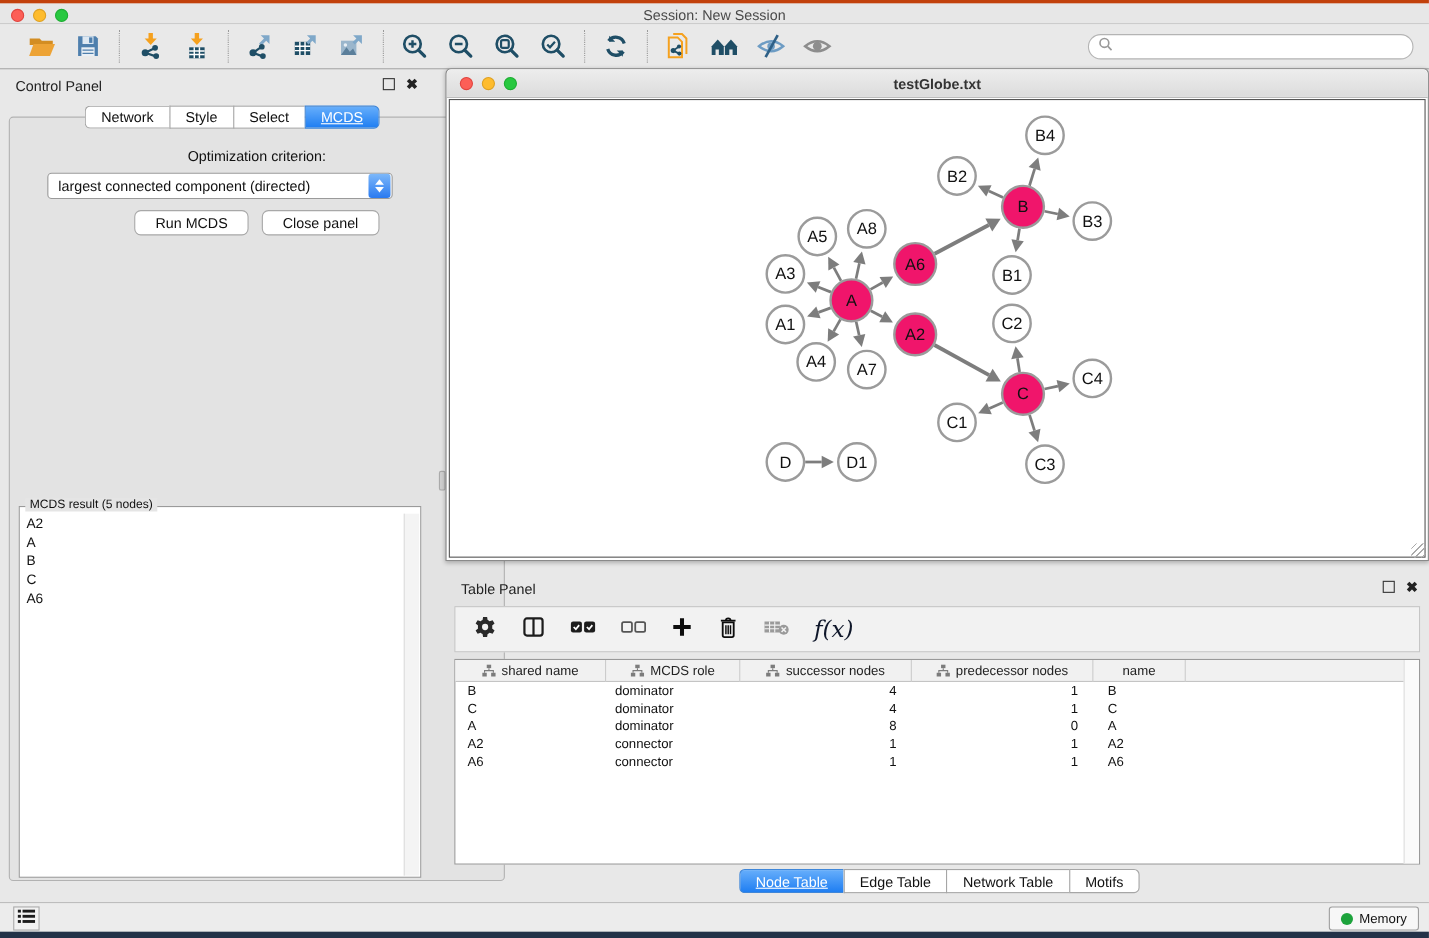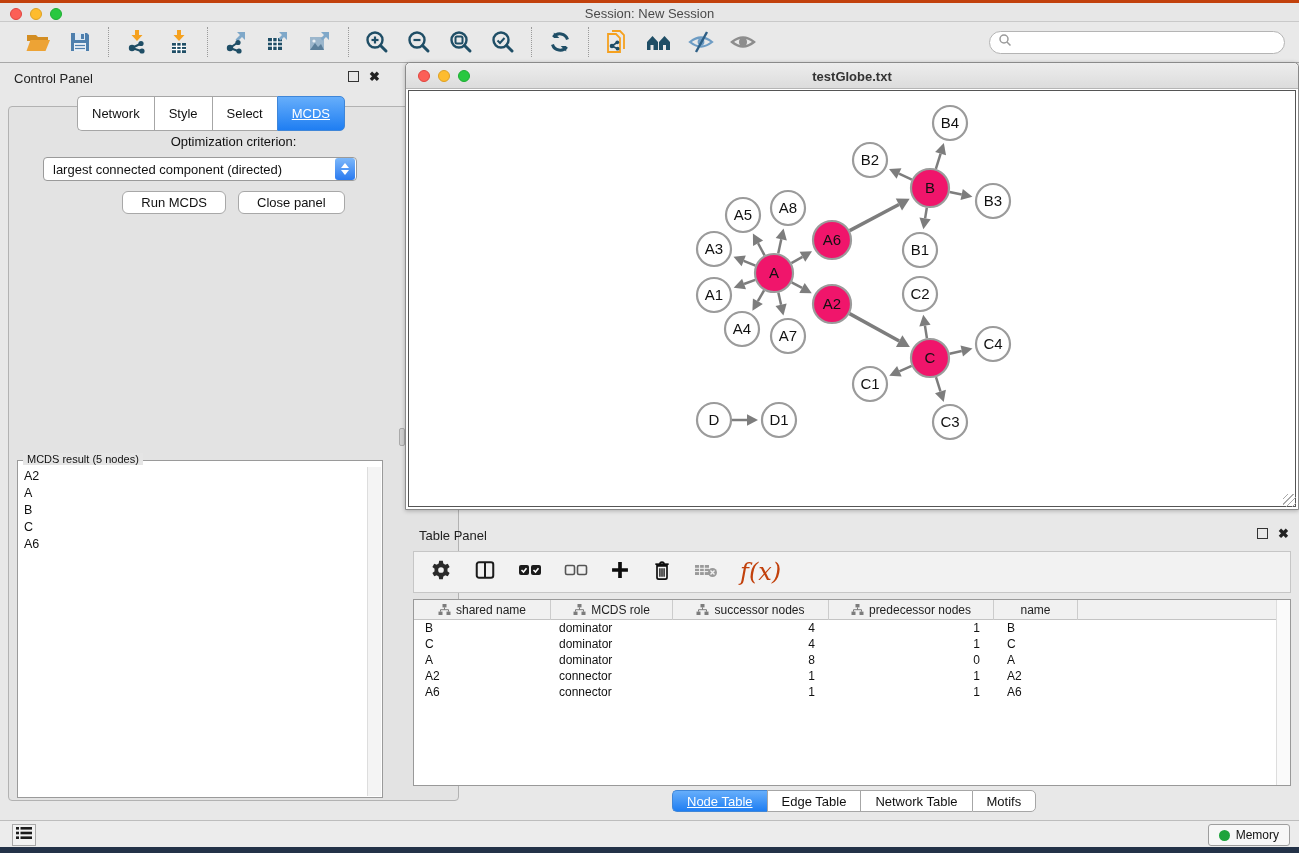--- a/index.html
+++ b/index.html
@@ -53,21 +53,21 @@
 
   
   .cp-header { left:0; top:63px; width:390px; height:30px; }
   .panel-title { position:absolute; left:14px; top:8px; font-size:13px; color:#222; }
   .panel-ctrls { position:absolute; right:10px; top:8px; display:flex; gap:10px; align-items:center; }
   .float-icon { width:11px; height:11px; border:1.6px solid #333; background:transparent; }
   .close-x { font-size:13px; font-weight:bold; color:#222; line-height:11px; }
 
   .cp-tabs { left:77px; top:96px; height:21px; display:flex; z-index:3; }
   .tab-btn {
-    height:35px; padding:0 14px; background:#fff; border:1px solid #a6a6a6;
+    height:21px; padding:0 14px; background:#fff; border:1px solid #a6a6a6;
     border-right:none; font-size:13px; display:flex; align-items:center; cursor:pointer; color:#111;
   }
   .tab-btn:first-child { border-radius:5px 0 0 5px; }
   .tab-btn:last-child { border-right:1px solid #a6a6a6; border-radius:0 5px 5px 0; }
   .tab-btn.active { background:linear-gradient(#66aefb,#1f7ef2); color:#fff; border-color:#3f86d8;text-decoration:underline; }
 
   .cp-body {
     left:8px; top:106px; width:451px; height:695px;
     background:#e3e3e3; border:1px solid #b2b2b2; border-radius:4px;
   }
@@ -132,21 +132,21 @@
   }
 
   
   .tp-header { left:405px; top:520px; width:894px; height:28px; }
   .tp-toolbar {
     left:413px; top:551px; width:878px; height:42px;
     background:#f2f2f2; border:1px solid #c6c6c6;
     display:flex; align-items:center; gap:22px; padding:0 16px;
   }
   .tp-btn { display:flex; align-items:center; justify-content:center; cursor:pointer; }
-  .fx-label { font-family:"DejaVu Serif", serif; font-style:italic; font-size:24px; color:#c2410c; }
+  .fx-label { font-family:"DejaVu Serif", serif; font-style:italic; font-size:21px; color:#0f172a; }
 
   .data-table {
     left:413px; top:599px; width:878px; height:187px;
     background:#fff; border:1px solid #999;
   }
   .tbl-scroll { position:absolute; top:0; bottom:0; right:0; width:14px; background:#fafafa; border-left:1px solid #ddd; }
   .tbl-head { display:flex; height:20px; background:#f1f1f1; border-bottom:1px solid #c4c4c4; }
   .th {
     display:flex; align-items:center; justify-content:center; gap:5px;
     font-size:12px; color:#222; border-right:1px solid #ccc; height:20px;

